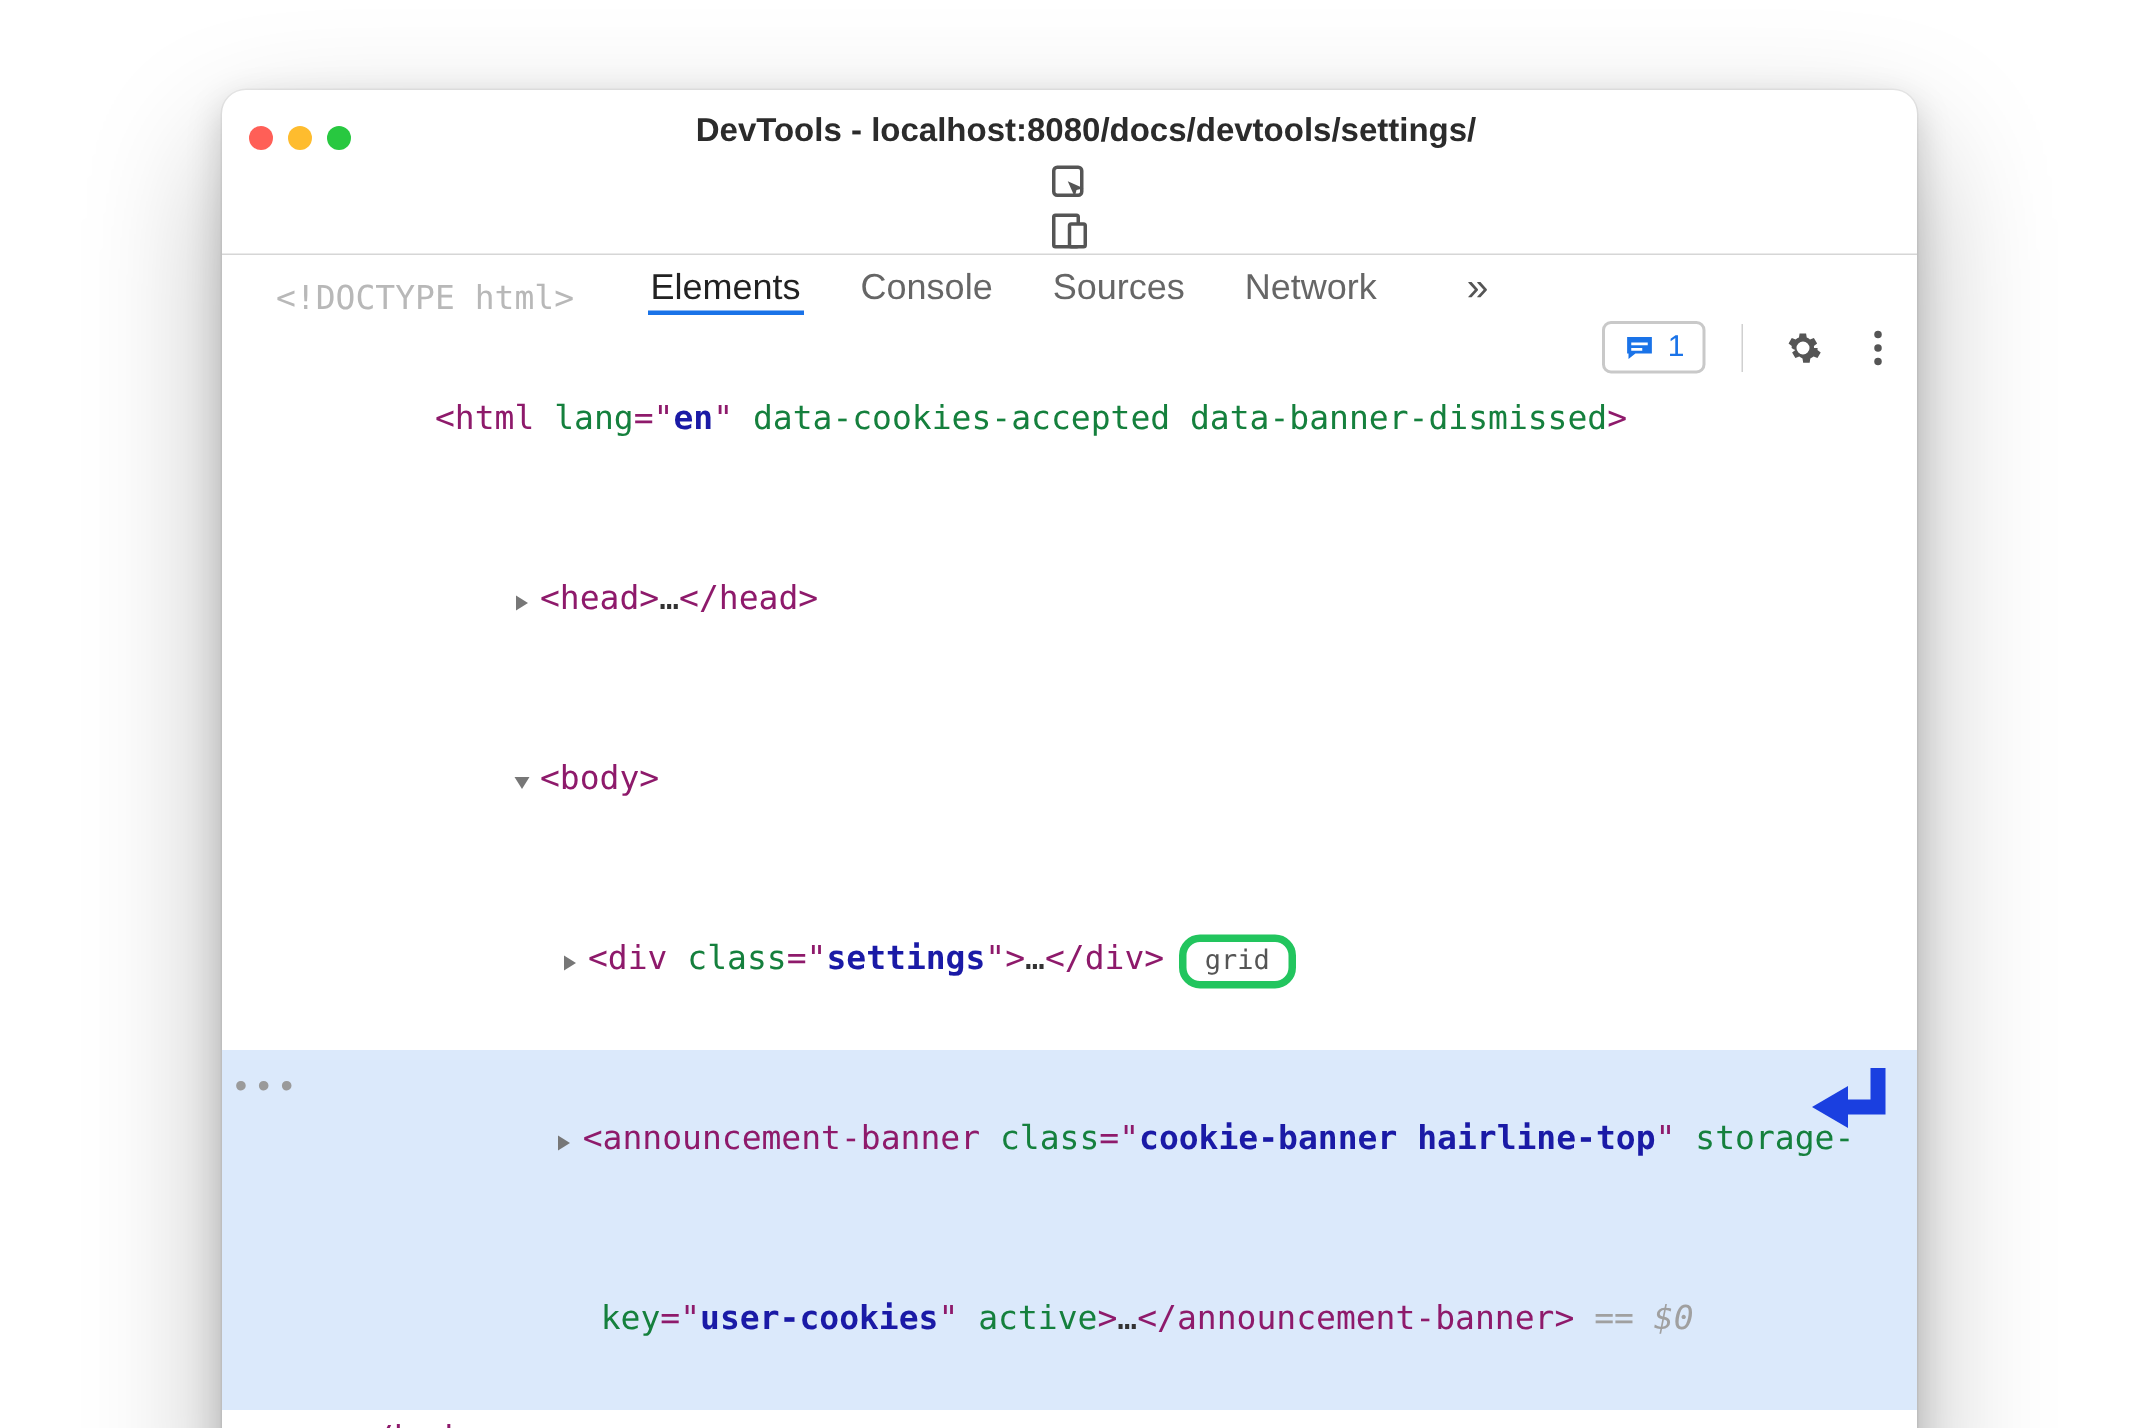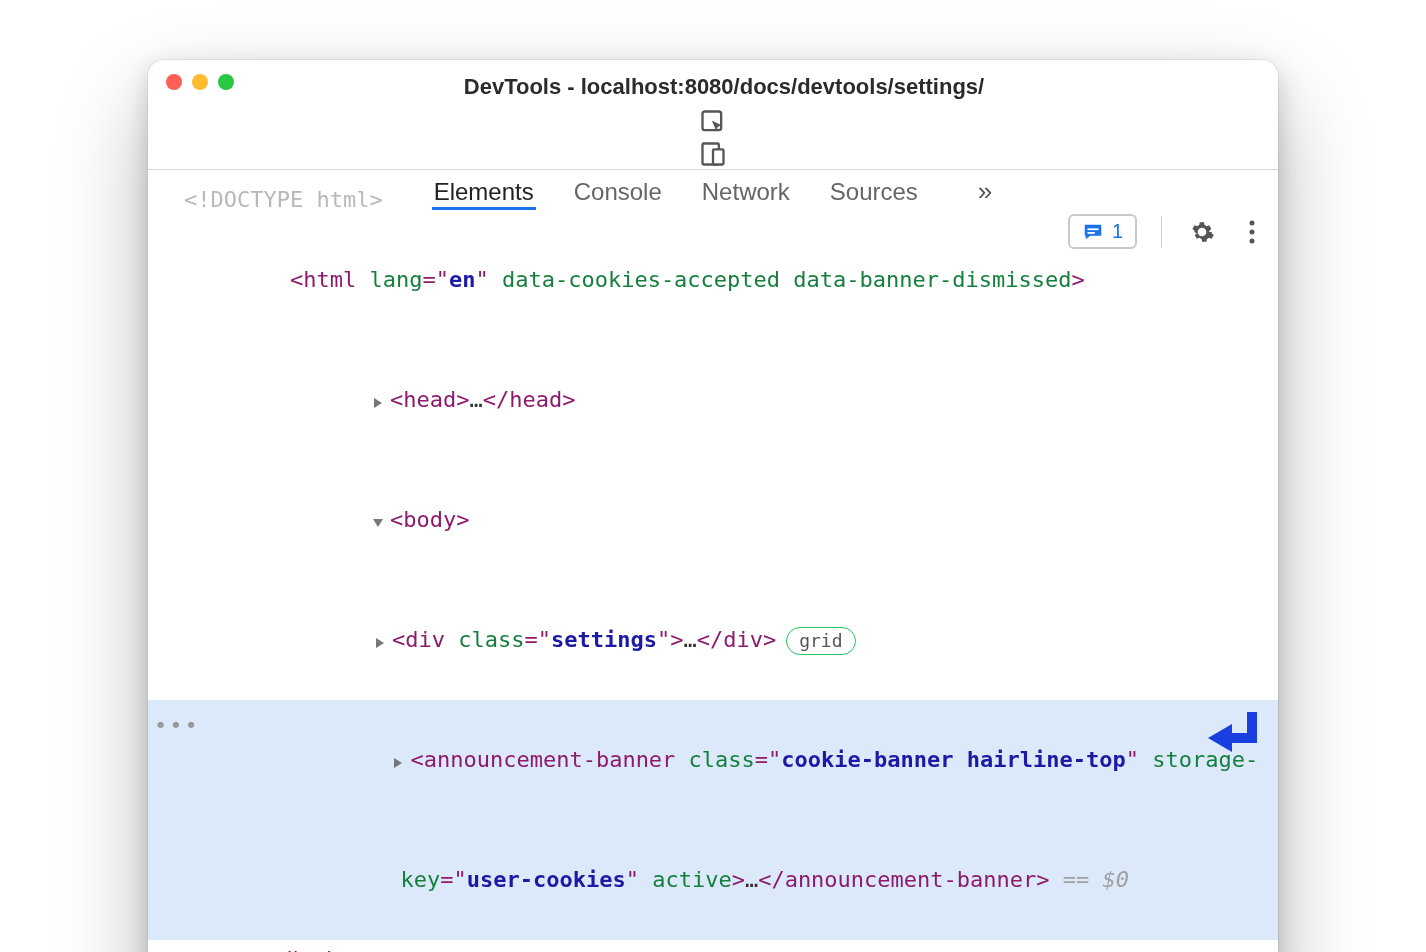--- a/index.html
+++ b/index.html
@@ -26,21 +26,21 @@
       0 40px 90px rgba(0,0,0,0.28),
       0 8px 24px rgba(0,0,0,0.18),
       0 0 0 1px rgba(0,0,0,0.05);
     overflow: hidden;
     position: relative;
   }
 
   
   .titlebar {
     display: flex;
-    align-items: flex-start;
+    align-items: flex-end;
     gap: 14px;
     padding: 14px 18px 8px 18px;
   }
   .traffic {
     display: flex; gap: 10px;
     flex: 0 0 auto;
   }
   .tl {
     width: 16px; height: 16px; border-radius: 50%;
   }
@@ -111,35 +111,35 @@
   .domtree {
     font-family: "SF Mono", Menlo, Consolas, monospace;
     font-size: 22px;
     line-height: 40px;
     padding: 10px 0 24px 0;
     color: #222;
     position: relative;
   }
   .line { white-space: pre; padding-left: 28px; }
   .ind1 { padding-left: 36px; }
-  .ind2 { padding-left: 118px; }
+  .ind2 { padding-left: 60px; margin-left: 28px; }
   .ind3 { padding-left: 120px; }
   .doctype { color:#b8b8b8; }
   .tag { color:#8e1a6b; }
   .attr { color:#15803d; }
   .str { color:#1a1aa6;font-weight:bold; }
   .punc { color:#8e1a6b; }
   .dots { color:#333; }
   .ghost { color:#a0a0a0; font-style: italic; }
 
   .tw { display:inline-block; vertical-align: -2px; margin-right: 6px;}
   .tw svg { display:block; }
   .badge-grid {
     display:inline-block;
-    border:1px solid #22c55e; border-radius: 14px;
+    border:5px solid #22c55e; border-radius: 14px;
     padding: 0 12px; font-size: 18px; line-height: 26px;
     color:#555; margin-left: 10px;
     font-family: inherit;
   }
 
   .sel {
     background:#dbe9fb;
   }
   .sel-block { position: relative; }
   .sel-line2 { padding-left: 120px; }
@@ -183,22 +183,22 @@
         <svg width="28" height="28" viewBox="0 0 24 24" fill="none" stroke="#555" stroke-width="2">
           <rect x="3" y="3" width="14" height="18" rx="1"></rect>
           <rect x="12" y="8" width="9" height="13" rx="1" fill="#fff"></rect>
         </svg>
       </div>
       <div class="vrule"></div>
 
       <div class="tabs">
         <div class="tab active">Elements</div>
         <div class="tab">Console</div>
+        <div class="tab">Sources</div>
         <div class="tab">Network</div>
-        <div class="tab">Sources</div>
         <div class="tab more-tabs">»</div>
       </div>
 
       <div class="rightcluster">
         <div class="issues-badge">
           <svg width="22" height="22" viewBox="0 0 24 24">
             <path d="M3 4h18v12H9l-5 4V16H3z" fill="#1a73e8"></path>
             <rect x="6" y="8" width="12" height="2" fill="#fff"></rect>
             <rect x="6" y="12" width="8" height="2" fill="#fff"></rect>
           </svg>
@@ -240,21 +240,21 @@
       </div>
 
       <div class="line ind3">
         <span class="tw"><svg width="12" height="12">
               <path d="M2 1 L10 6 L2 11 Z" fill="#777"></path>
             </svg></span><span class="punc">&lt;</span><span class="tag">div </span><span class="attr">class</span><span class="punc">="</span><span class="str">settings</span><span class="punc">"</span><span class="punc">&gt;</span><span class="dots">…</span><span class="tag">&lt;/div&gt;</span><span class="badge-grid">grid</span>
       </div>
 
       <div class="sel sel-block" style="position:relative;">
         <span class="gutter-dots">•••</span>
-        <div class="line" style="padding-left:90px;margin-left:22px;">
+        <div class="line" style="padding-left:90px;">
           <span class="tw"><svg width="12" height="12">
                 <path d="M2 1 L10 6 L2 11 Z" fill="#777"></path>
               </svg></span><span class="punc">&lt;</span><span class="tag">announcement-banner </span><span class="attr">class</span><span class="punc">="</span><span class="str">cookie-banner hairline-top</span><span class="punc">" </span><span class="attr">storage-</span>
         </div>
         <div class="line sel-line2">
           <span class="attr">key</span><span class="punc">="</span><span class="str">user-cookies</span><span class="punc">" </span><span class="attr">active</span><span class="punc">&gt;</span><span class="dots">…</span><span class="tag">&lt;/announcement-banner&gt;</span><span class="ghost"> == $0</span>
         </div>
         <div class="arrow-callout">
           <svg width="60" height="54" viewBox="0 0 60 54">
             <path d="M50 4 L50 30 L24 30" stroke="#1a3fe0" stroke-width="10" fill="none" stroke-linecap="butt"></path>

